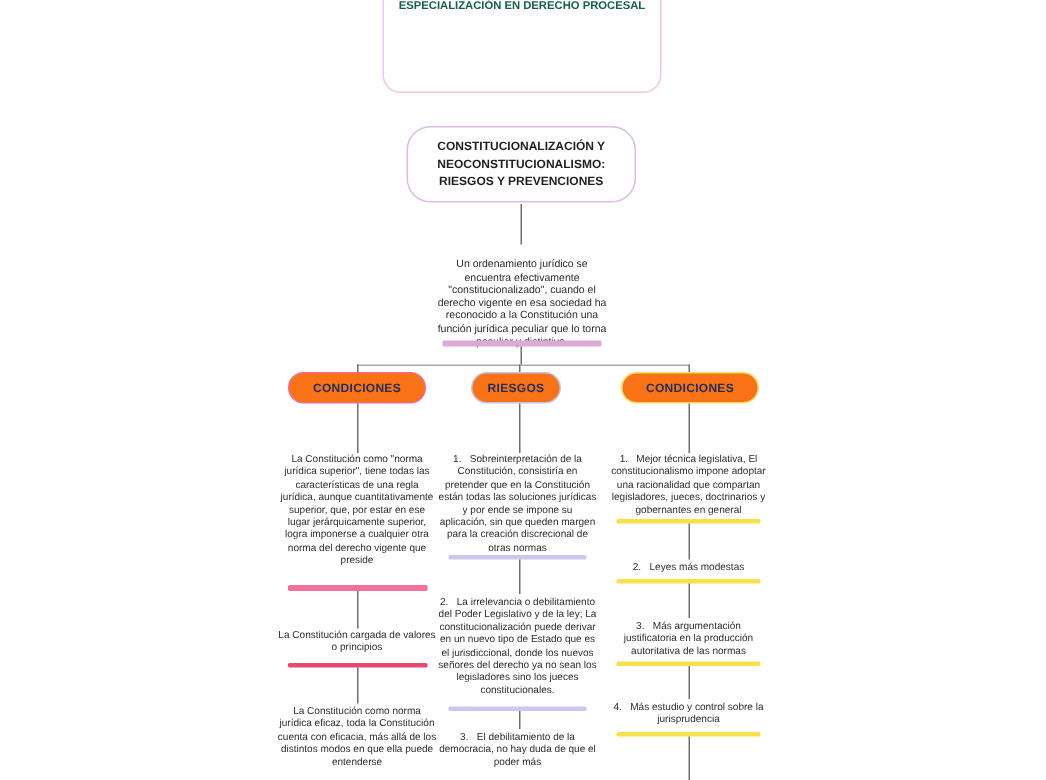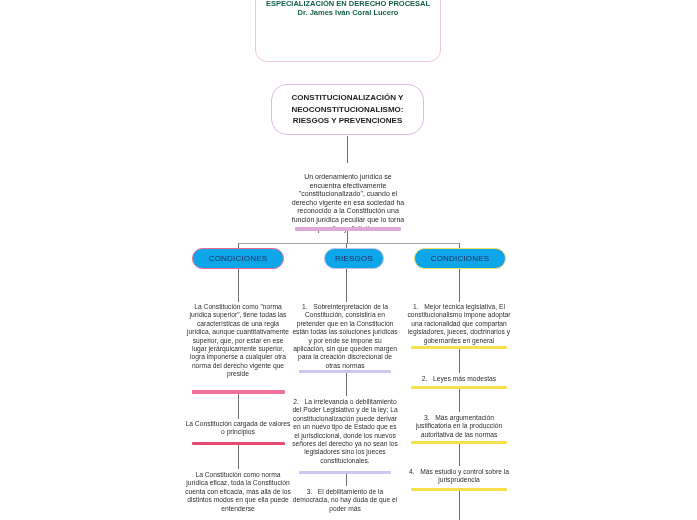--- a/index.html
+++ b/index.html
@@ -28,27 +28,27 @@
     position:absolute; left:288px; top:173px; width:120px;
     text-align:center; color:#2b2b2b; font-size:7px; line-height:8.6px;
   }
   
   .vline { position:absolute; width:1px; background:#6e6e6e; }
   .hline { position:absolute; height:1px; background:#a6a6a6; }
   .bar   { position:absolute; border-radius:1px; }
   .bar-intro { left:295px; top:227px; width:106px; height:4px; background:#dfa9d7; }
   
   .pill {
-    position:absolute; top:248px; height:21px; background:#0ea5e9;
+    position:absolute; top:248px; height:21px; background:#f97316;
     border-radius:11px; box-sizing:border-box; border:1.6px solid #ccc;
     display:flex; align-items:center; justify-content:center;
-    font-weight:normal; font-size:8px; letter-spacing:0.2px; color:#1d2e5e;
+    font-weight:bold; font-size:8px; letter-spacing:0.2px; color:#1d2e5e;
   }
   .pill-condiciones  { left:192px; width:92px; border-color:#f2688c; }
-  .pill-riesgos      { left:324px; width:60px; border-color:#c7c2e9; }
+  .pill-riesgos      { left:314px; width:60px; border-color:#c7c2e9; }
   .pill-prevenciones { left:414px; width:92px; border-color:#f5df63; }
   
   .item {
     position:absolute; text-align:center; color:#2d2d2d;
     font-size:6.7px; line-height:8.4px;
   }
   .c1 { left:185px; width:106px; }
   .c2 { left:292px; width:106px; }
   .c3 { left:406px; width:106px; }
   .bar-c1a { left:192px; top:390px; width:93px; height:4px; background:#f1719b; }
@@ -56,21 +56,20 @@
   .bar-c2  { left:299px; width:92px; height:3px; background:#ccc7ee; }
   .bar-c3  { left:411px; width:96px; height:3px; background:#f6e14d; }
 </style>
 </head>
 <body>
 
 <div class="stage">
 
   <div class="header-card">
     <div>ESPECIALIZACIÓN EN DERECHO PROCESAL</div>
-    <div>Dr. James Iván Coral Lucero</div>
   </div>
 
   <div class="central-node">
     <span>CONSTITUCIONALIZACIÓN Y NEOCONSTITUCIONALISMO: RIESGOS Y PREVENCIONES</span>
   </div>
 
   <div class="vline" style="left:347px; top:136px; height:27px;"></div>
 
   <div class="intro">Un ordenamiento jurídico se encuentra efectivamente "constitucionalizado", cuando el derecho vigente en esa sociedad ha reconocido a la Constitución una función jurídica peculiar que lo torna peculiar y distintivo.</div>
   <div class="bar bar-intro"></div>

